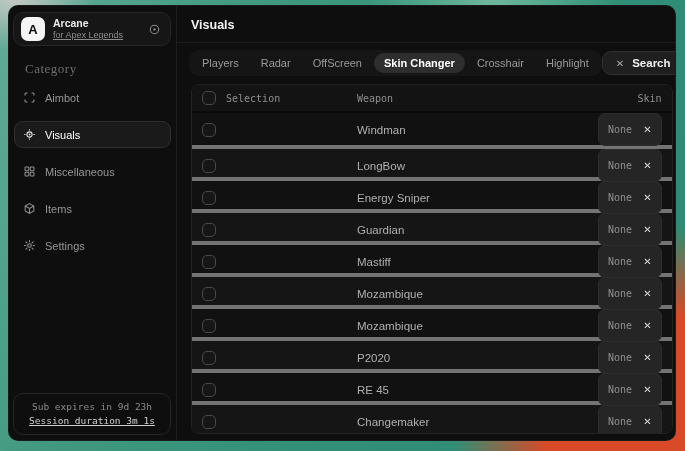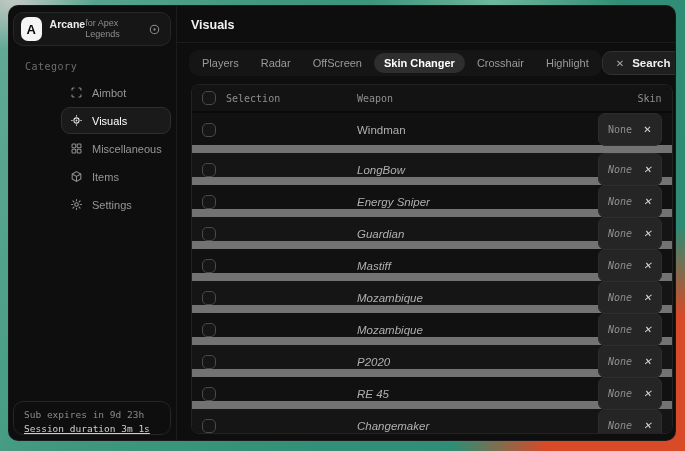--- a/index.html
+++ b/index.html
@@ -25,44 +25,44 @@
   .sidebar { width:168px; flex-shrink:0; position:relative; border-right:1px solid #1c1c1c; }
   .side-header {
     margin:6px 5px 0 4px; height:34px; border:1px solid #272727; background:#161616;
     border-radius:10px; display:flex; align-items:center; padding:0 9px 0 7px; gap:8px;
   }
   .logo {
     width:24px; height:24px; background:#f5f5f5; border-radius:7px;
     display:flex; align-items:center; justify-content:center;
     color:#0a0a0a; font-weight:bold; font-size:13px;
   }
-  .side-title-wrap { display:flex; flex-direction:row; line-height:1.25; }
+  .side-title-wrap { display:flex; flex-direction:column; line-height:1.25; }
   .side-title { color:#ececec; font-size:10.5px; font-weight:bold; }
-  .side-subtitle { color:#8d8d8d; font-size:9px; }
+  .side-subtitle { color:#8d8d8d; font-size:9px;text-decoration:underline; }
   .side-target { margin-left:auto; color:#8d8d8d; display:flex; cursor:pointer; }
 
   .category-label {
-    margin:15px 0 7px 16px; color:#6d6d6d; font-size:10px; letter-spacing:.5px;
-  }
-  .nav { display:flex; flex-direction:column; gap:1px;padding-left:47px; }
+    margin:15px 0 7px 16px; color:#6d6d6d; font-size:13px; letter-spacing:.5px;font-family:Liberation Serif, serif;
+  }
+  .nav { display:flex; flex-direction:column; gap:10px; }
   .nav-item {
     margin:0 5px; height:27px; display:flex; align-items:center; gap:9px;
     padding-left:8px; color:#969696; font-size:11px; border:1px solid transparent;
     border-radius:9px; cursor:pointer;
   }
   .nav-item .nav-icon { display:flex; color:#8f8f8f; }
   .nav-item.active {
     background:#1a1a1a; border-color:#2f2f2f; color:#ffffff;
   }
   .nav-item.active .nav-icon { color:#e8e8e8; }
 
   .status-box {
     position:absolute; left:4px; right:5px; bottom:5px;
-    border:1px solid #262626; border-radius:10px; padding:7px 10px 0;
-    display:flex; flex-direction:column; gap:3px;
+    border:1px solid #262626; border-radius:10px; padding:7px 10px 8px;
+    display:flex; flex-direction:column; gap:3px;align-items:center;
   }
   .status-line1 { color:#8a8a8a; font-size:9.5px; }
   .status-line2 { color:#cfcfcf; font-size:9.5px;text-decoration:underline; }
 
   
   .main { flex:1; position:relative; display:flex; flex-direction:column; }
   .main-title {
     padding:12px 14px 10px; font-size:12.5px; font-weight:bold; color:#f2f2f2;
     border-bottom:1px solid #1d1d1d;
   }
@@ -93,21 +93,21 @@
   }
   .trow {
     display:grid; grid-template-columns:24px 131px 1fr auto;
     align-items:center; padding:0 10px; height:32px;
   }
   .thead { height:28px; background:#131313; border-bottom:2px solid #0a0a0a; }
   .th { color:#8f8f8f; font-size:10px; }
   .th-skin { text-align:center; }
   .row:nth-child(odd)  { background:#151515; }
   .row:nth-child(even) { background:#111111; }
-  .row + .row { border-top:8px solid #737373;font-style:italic; }
+  .row + .row { border-top:4px solid #737373; }
   .checkbox {
     width:14px; height:14px; border:1.5px solid #4a4a4a; border-radius:5px;
     background:#161616; cursor:pointer;
   }
   .weapon-name { color:#b0b0b0; font-size:11.5px; }
   .skin-chip {
     display:inline-flex; align-items:center; gap:11px; padding:10px 9px;
     background:#252525; border:1px solid #2d2d2d; border-radius:7px; cursor:pointer;
   }
   .skin-chip .chip-label { color:#8f8f8f; font-size:10px; }

